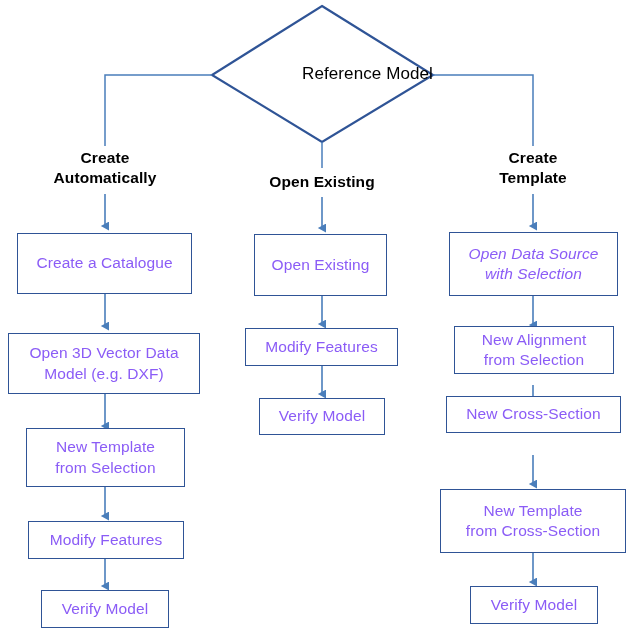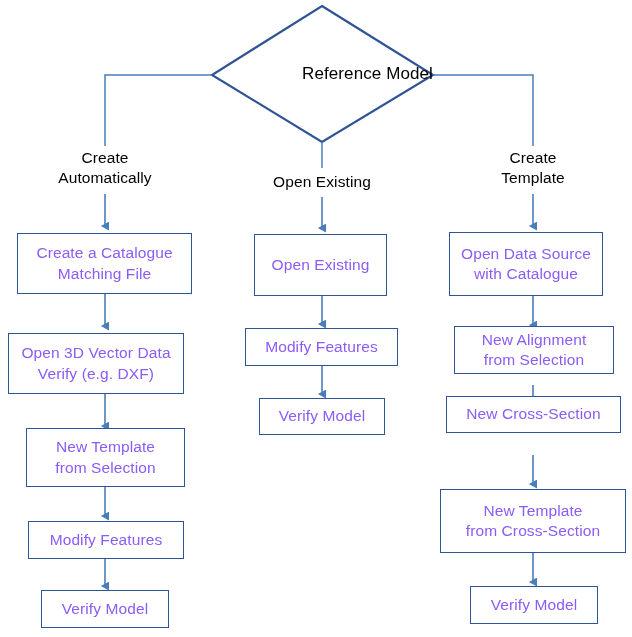--- a/index.html
+++ b/index.html
@@ -42,20 +42,21 @@
     display: block;
     padding: 0 6px;
   }
   .branch-label {
     position: absolute;
     text-align: center;
     color: #000000;
     font-size: 15.5px;
     line-height: 1.32;
     letter-spacing: 0.1px;
+    font-weight: bold;
   }
   .decision-label {
     position: absolute;
     text-align: right;
     color: #000000;
     font-size: 17px;
     letter-spacing: 0.1px;
   }
 </style>
 </head>
@@ -100,28 +101,27 @@
   </div>
 
   <div class="branch-label" style="left:30px; top:148px; width:150px;">
     <div>Create</div>
     <div>Automatically</div>
   </div>
 
   <div class="node-box" style="left:17px; top:233px; width:175px; height:61px;">
     <span>
       <div>Create a Catalogue</div>
-      <div>Matching File</div>
     </span>
   </div>
 
-  <div class="node-box" style="left:8px; top:333px; width:176px; height:61px;">
+  <div class="node-box" style="left:8px; top:333px; width:192px; height:61px;">
     <span>
       <div>Open 3D Vector Data</div>
-      <div>Verify (e.g. DXF)</div>
+      <div>Model (e.g. DXF)</div>
     </span>
   </div>
 
   <div class="node-box" style="left:26px; top:428px; width:159px; height:59px;">
     <span>
       <div>New Template</div>
       <div>from Selection</div>
     </span>
   </div>
 
@@ -149,24 +149,24 @@
 
   <div class="node-box" style="left:259px; top:398px; width:126px; height:37px;">
     <span>Verify Model</span>
   </div>
 
   <div class="branch-label" style="left:458px; top:148px; width:150px;">
     <div>Create</div>
     <div>Template</div>
   </div>
 
-  <div class="node-box" style="left:449px; top:232px; width:154px; height:64px;">
+  <div class="node-box" style="left:449px; top:232px; width:169px; height:64px;font-style:italic;">
     <span>
       <div>Open Data Source</div>
-      <div>with Catalogue</div>
+      <div>with Selection</div>
     </span>
   </div>
 
   <div class="node-box" style="left:454px; top:326px; width:160px; height:48px;">
     <span>
       <div>New Alignment</div>
       <div>from Selection</div>
     </span>
   </div>
 

